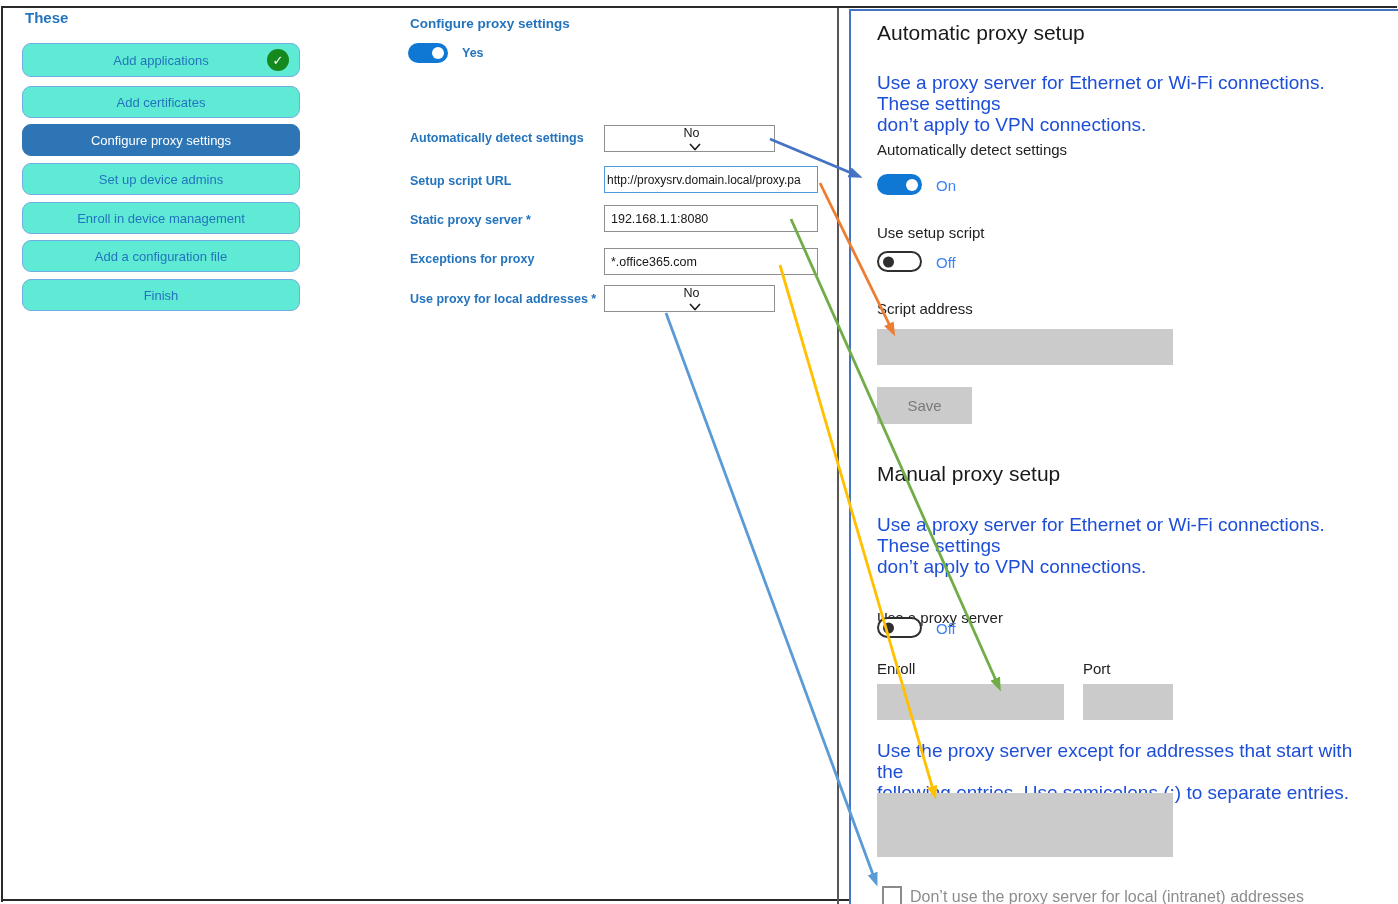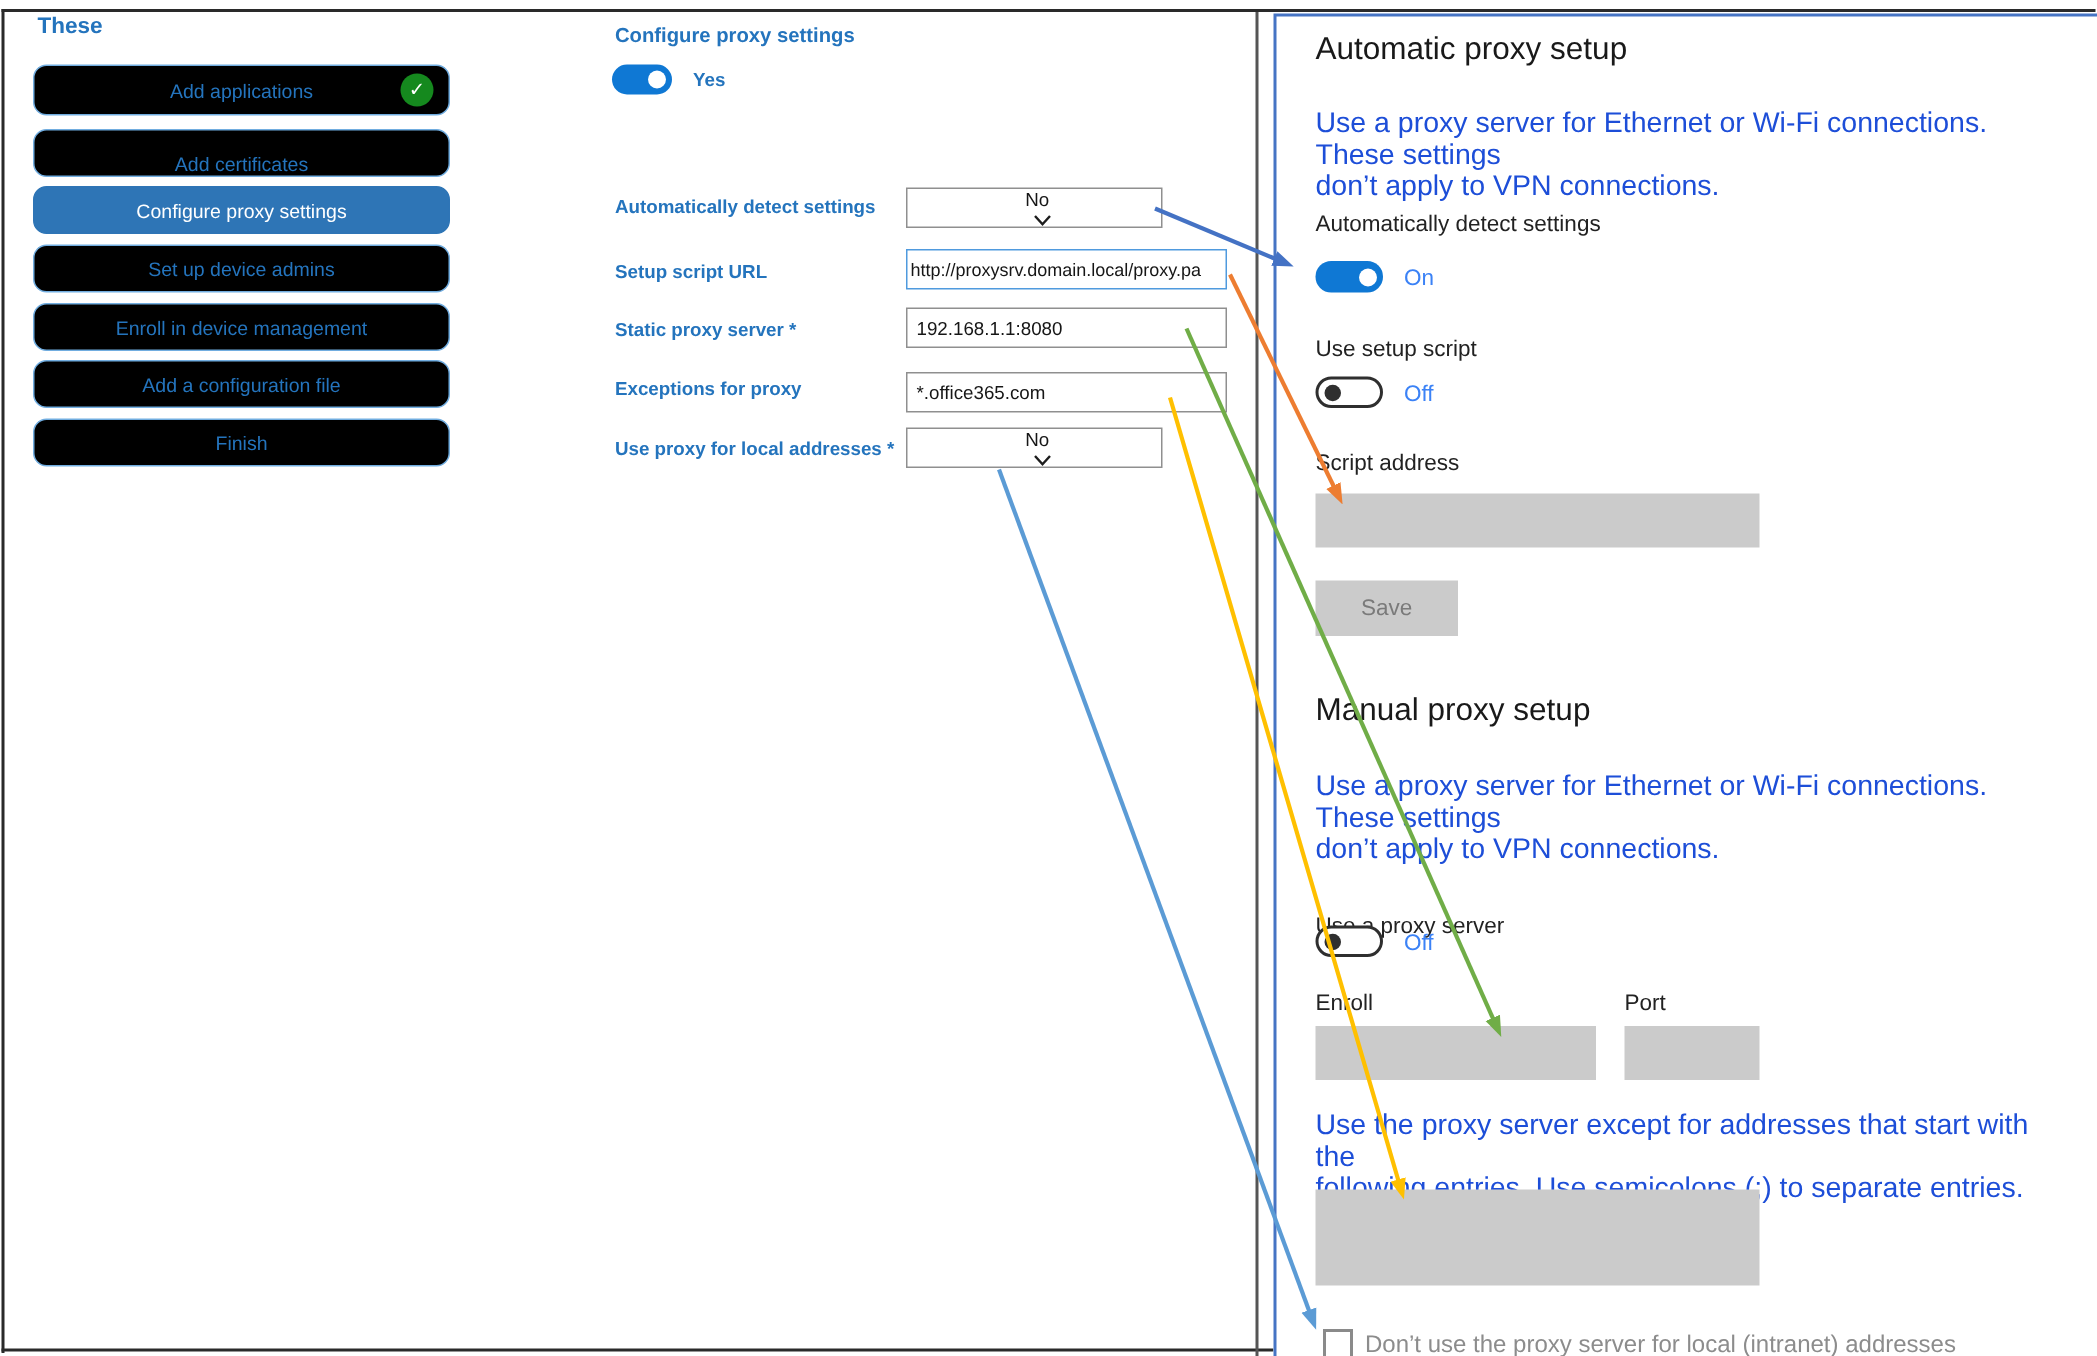--- a/index.html
+++ b/index.html
@@ -14,21 +14,21 @@
   
   .frame-top{left:1px;top:6px;width:1396px;height:2px;background:#2a2a2a;}
   .frame-left{left:1px;top:6px;width:2px;height:896px;background:#2a2a2a;}
   .frame-bottom{left:1px;top:899px;width:848px;height:2px;background:#2a2a2a;}
   .divider-v{left:837px;top:8px;width:2px;height:896px;background:#555555;}
 
   
   .steps-title{left:25px;top:9px;font-size:15px;font-weight:bold;color:#2474bd;}
   .step-btn{
     left:22px;width:278px;height:32px;border:1px solid #71ade0;border-radius:9px;
-    background:#000000;color:#2474bd;font-size:13px;display:flex;align-items:center;
+    background:#5eead4;color:#2474bd;font-size:13px;display:flex;align-items:center;
     justify-content:center;cursor:pointer;
   }
   .step-btn.selected{background:#2e75b6;border-color:#2e75b6;color:#ffffff;}
   .check-badge{
     position:absolute;right:10px;top:5px;width:22px;height:22px;border-radius:50%;
     background:#15891e;color:#ffffff;font-size:13px;font-weight:bold;
     display:flex;align-items:center;justify-content:center;
   }
 
   
@@ -82,21 +82,21 @@
 <div class="abs frame-left"></div>
 <div class="abs frame-bottom"></div>
 <div class="abs divider-v"></div>
 
 <div class="abs steps-title">These</div>
 
 <div class="abs step-btn" style="top:43px;height:34px;">
   <span>Add applications</span>
   <span class="check-badge">✓</span>
 </div>
-<div class="abs step-btn" style="top:86px;align-items:flex-end;">
+<div class="abs step-btn" style="top:86px;">
   <span>Add certificates</span>
 </div>
 <div class="abs step-btn selected" style="top:124px;">
   <span>Configure proxy settings</span>
 </div>
 <div class="abs step-btn" style="top:163px;">
   <span>Set up device admins</span>
 </div>
 <div class="abs step-btn" style="top:202px;">
   <span>Enroll in device management</span>

